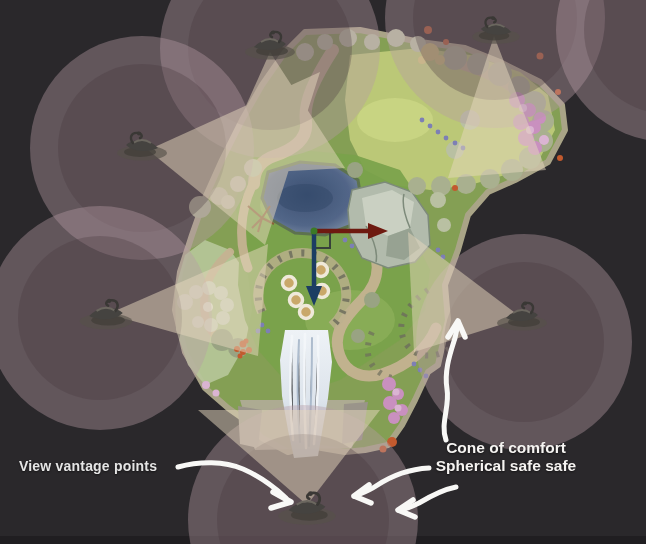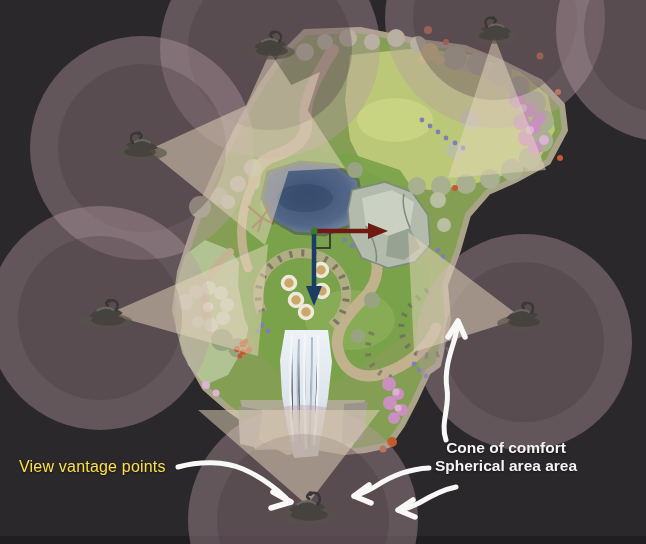--- a/index.html
+++ b/index.html
@@ -2,22 +2,22 @@
 <html><head>
 <meta charset="utf-8">
 <style>
   html,body{margin:0;padding:0;background:#161517;}
   .stage{
     position:relative;width:646px;height:544px;overflow:hidden;
     background:#2a282b;font-family:"Liberation Sans",sans-serif;
   }
   .stage svg{position:absolute;left:0;top:0;}
   .lbl{
-    position:absolute;color:#fde047;font-weight:normal;
-    font-size:16px;letter-spacing:.2px;white-space:nowrap;
+    position:absolute;color:#e5e5e5;font-weight:bold;
+    font-size:14px;letter-spacing:.2px;white-space:nowrap;
     text-shadow:0 1px 2px rgba(0,0,0,.55);
   }
   .lbl-block{
     position:absolute;left:416px;top:439px;width:180px;
     color:#f6f4f2;font-weight:bold;font-size:15.5px;line-height:17.5px;
     text-align:center;text-shadow:0 1px 2px rgba(0,0,0,.55);
   }
   .lbl-block div{white-space:nowrap;}
 </style>
 </head>
@@ -308,15 +308,15 @@
       <path d="M 456,487 C 441,490 429,497 419,503 C 413,506 409,508 404,509"></path>
       <path d="M 398,510 L 413,500 M 398,510 L 415,517" stroke-width="5.5"></path>
     </g>
   </g>
 </svg>
 
 <div class="lbl" style="left:19px;top:458px;">View vantage points</div>
 
 <div class="lbl-block">
   <div>Cone of comfort</div>
-  <div>Spherical area area</div>
+  <div>Spherical safe safe</div>
 </div>
 </div>
 
 </body></html>

